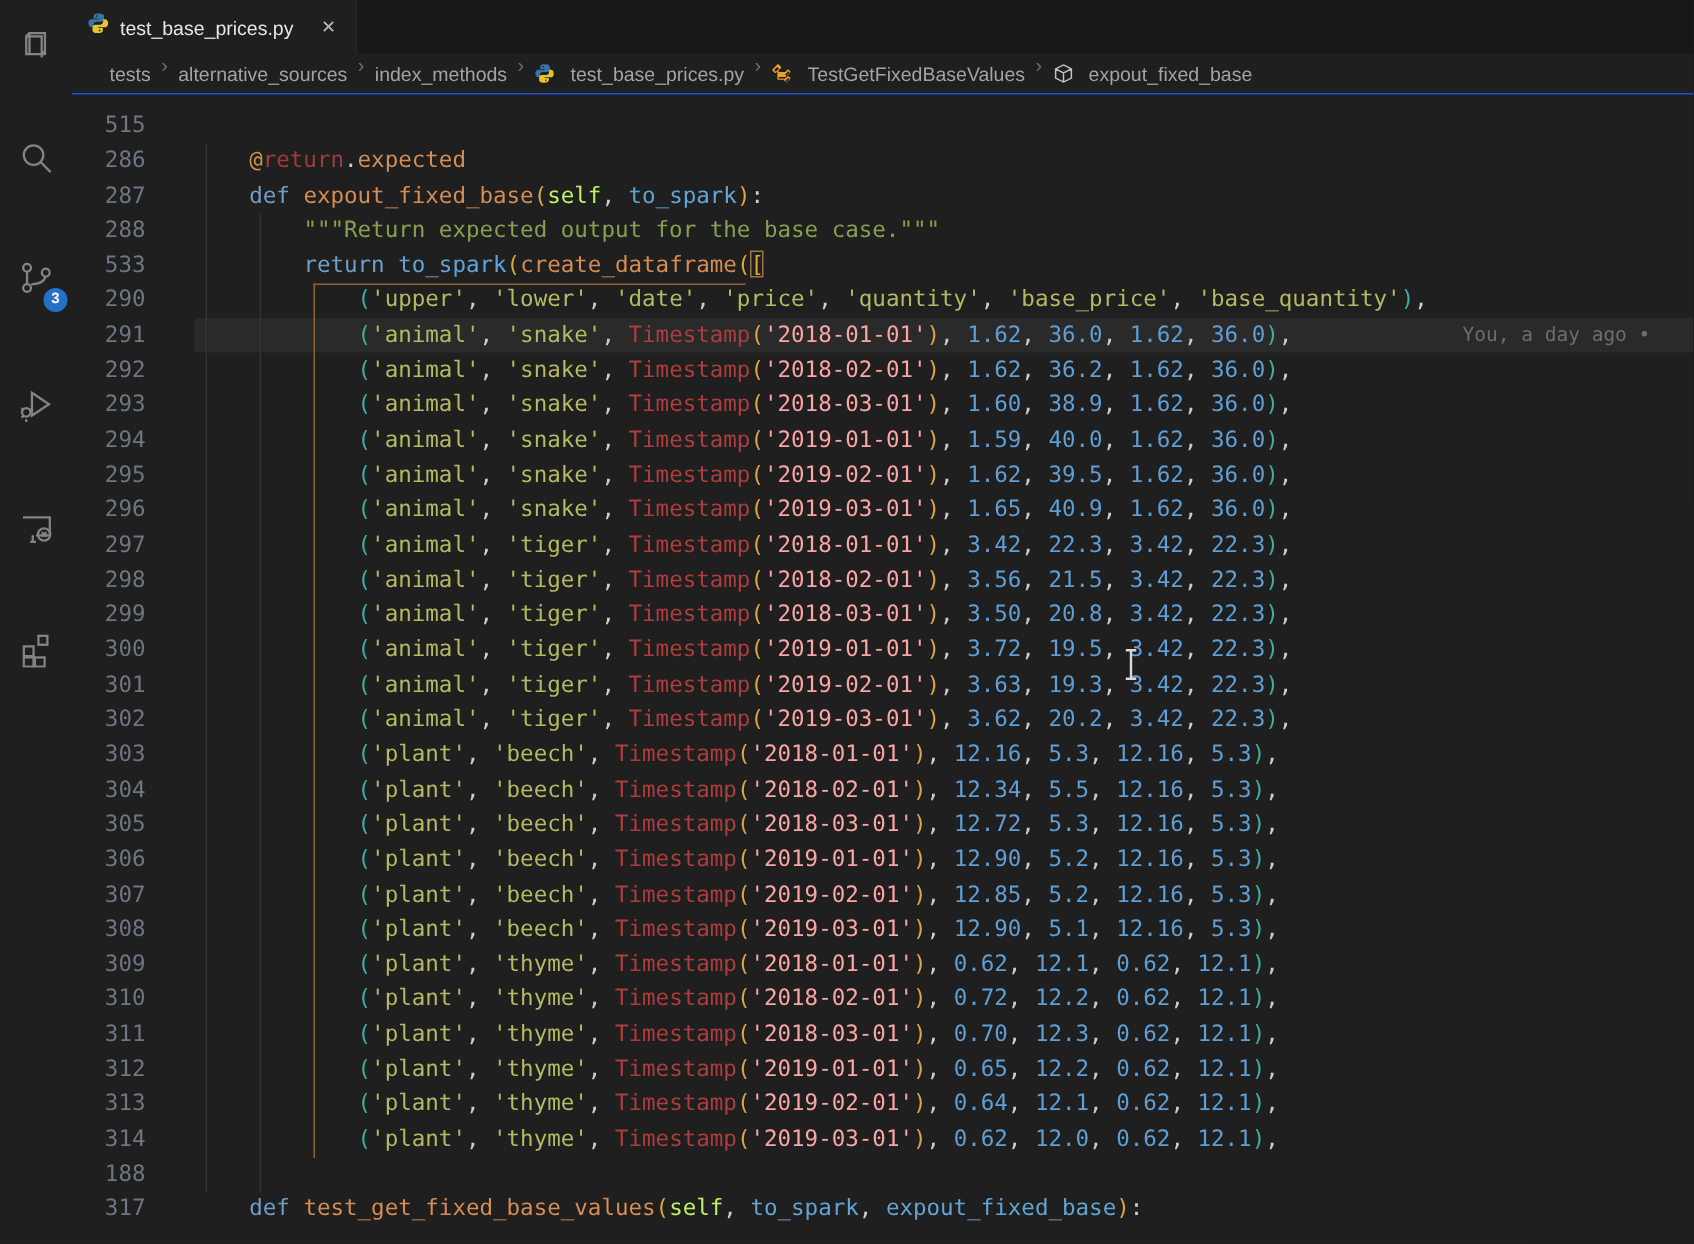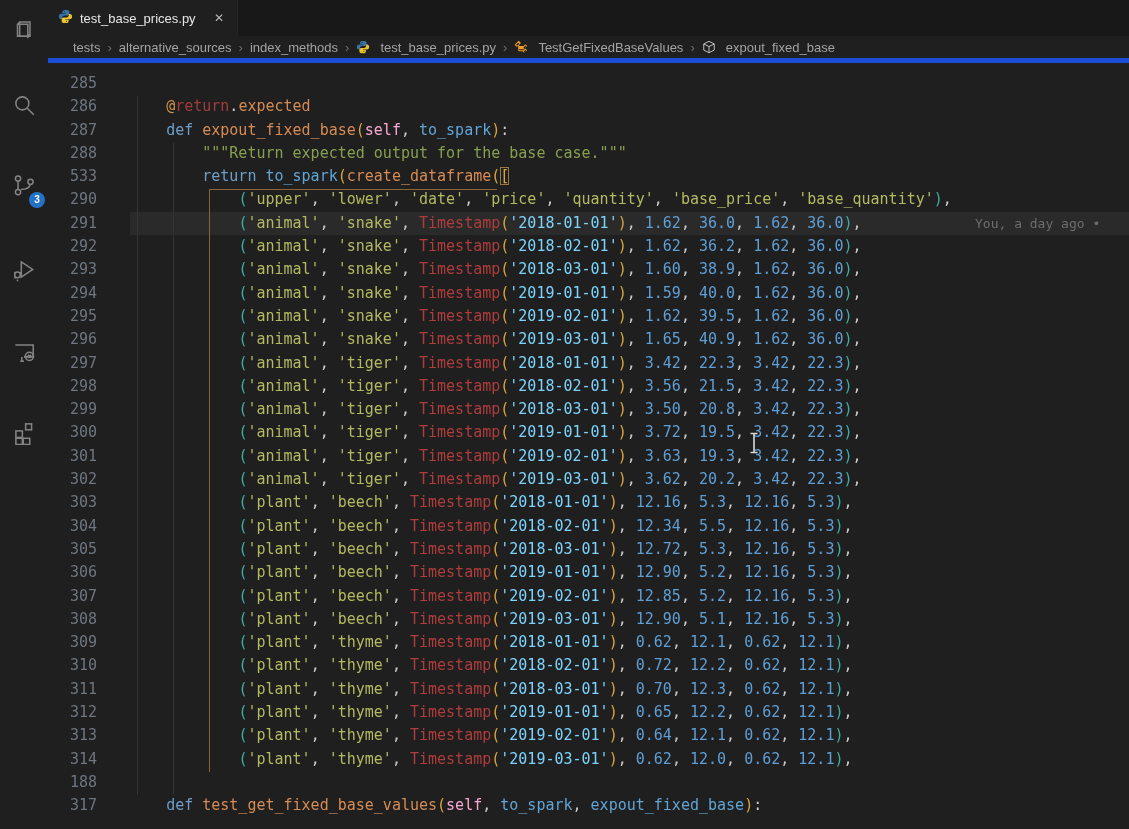--- a/index.html
+++ b/index.html
@@ -15,21 +15,21 @@
 
   
   #tabstrip{position:absolute;left:48px;top:0;width:1081px;height:36px;background:#181818;z-index:5;}
   #tab-active{position:absolute;left:0;top:0;height:36px;width:190px;background:#1f1f1f;
     display:flex;align-items:center;padding:0 10px;box-sizing:border-box;border-right:1px solid #252526;cursor:pointer;}
   #tab-active .tab-label{color:#e6e6e6;font-size:13px;margin-left:7px;white-space:nowrap;}
   #tab-close{margin-left:auto;color:#b8b8b8;font-size:12px;padding:1px 3px;cursor:pointer;}
 
   
   #breadcrumb{position:absolute;left:48px;top:36px;width:1081px;height:27px;background:#1f1f1f;
-    display:flex;align-items:center;padding-left:25px;box-sizing:border-box;z-index:5;border-bottom:5px solid #1d4ed8;}
+    display:flex;padding-left:25px;box-sizing:border-box;z-index:5;border-bottom:1px solid #1d4ed8;}
   .bc-item{display:flex;align-items:center;color:#a3a3a3;font-size:13px;cursor:pointer;white-space:nowrap;}
   .bc-item svg{margin-right:5px;}
   .bc-sep{color:#6f6f6f;font-size:13px;margin:0 7px;}
 
   
   #editor{position:absolute;left:48px;top:63px;width:1081px;height:766px;overflow:hidden;background:#1f1f1f;}
   #code-lines{position:relative;padding-top:9px;z-index:2;}
   .line{display:flex;height:23.3px;line-height:23.3px;font-family:"DejaVu Sans Mono",monospace;
     font-size:15px;white-space:pre;cursor:text;}
   .gutter{flex:none;width:82px;text-align:right;padding-right:33px;box-sizing:border-box;
@@ -37,25 +37,25 @@
   .code{flex:1;position:relative;}
   .line.current .code{background:#2a2a2a;}
   .blame{position:absolute;left:845px;top:0;color:#6d6d6d;font-size:13px;}
 
   
   .tk-pn{color:#cccccc}
   .tk-kw{color:#6e9fc9}
   .tk-fn{color:#d68c54}
   .tk-dec{color:#cf9247}
   .tk-mod{color:#a03c3c}
-  .tk-self{color:#f9a8d4}
+  .tk-self{color:#bef264}
   .tk-param{color:#61a5d6}
   .tk-doc{color:#87a050}
   .tk-str{color:#b3ba62}
-  .tk-date{color:#7dd3fc}
+  .tk-date{color:#fca5a5}
   .tk-ts{color:#ad3d3d}
   .tk-num{color:#5f9fd6}
   .tk-gold{color:#d9a53e}
   .tk-teal{color:#3fae9f}
   .box{outline:1px solid #9c7544;outline-offset:-1px;}
 
   
   .guide{position:absolute;width:1px;background:#333333;z-index:3;pointer-events:none;}
   .guide.orange{background:#8a6434;}
   #guide-h{position:absolute;height:1px;background:#8a6434;z-index:3;pointer-events:none;}
@@ -167,21 +167,21 @@
         <span>expout_fixed_base</span>
       </span>
     </div>
 
   <div id="editor">
     <div class="guide" style="left:89px;top:33px;height:699px"></div>
     <div class="guide" style="left:125px;top:80px;height:652px"></div>
     <div class="guide orange" style="left:161px;top:126px;height:583px"></div>
     <div id="guide-h" style="left:161px;top:126px;width:288px"></div>
     <div id="code-lines">
-        <div class="line"><div class="gutter">285</div><div class="code"></div></div>
+        <div class="line"><div class="gutter">515</div><div class="code"></div></div>
         <div class="line"><div class="gutter">286</div><div class="code"><span class="tk-pn">    </span><span class="tk-dec">@</span><span class="tk-mod">return</span><span class="tk-pn">.</span><span class="tk-fn">expected</span></div></div>
         <div class="line"><div class="gutter">287</div><div class="code"><span class="tk-pn">    </span><span class="tk-kw">def</span><span class="tk-pn"> </span><span class="tk-fn">expout_fixed_base</span><span class="tk-gold">(</span><span class="tk-self">self</span><span class="tk-pn">, </span><span class="tk-param">to_spark</span><span class="tk-gold">)</span><span class="tk-pn">:</span></div></div>
         <div class="line"><div class="gutter">288</div><div class="code"><span class="tk-pn">        </span><span class="tk-doc">"""Return expected output for the base case."""</span></div></div>
         <div class="line"><div class="gutter">533</div><div class="code"><span class="tk-pn">        </span><span class="tk-kw">return</span><span class="tk-pn"> </span><span class="tk-param">to_spark</span><span class="tk-gold">(</span><span class="tk-fn">create_dataframe</span><span class="tk-gold">(</span><span class="tk-gold box">[</span></div></div>
         <div class="line"><div class="gutter">290</div><div class="code"><span class="tk-pn">            </span><span class="tk-teal">(</span><span class="tk-str">'upper'</span><span class="tk-pn">, </span><span class="tk-str">'lower'</span><span class="tk-pn">, </span><span class="tk-str">'date'</span><span class="tk-pn">, </span><span class="tk-str">'price'</span><span class="tk-pn">, </span><span class="tk-str">'quantity'</span><span class="tk-pn">, </span><span class="tk-str">'base_price'</span><span class="tk-pn">, </span><span class="tk-str">'base_quantity'</span><span class="tk-teal">)</span><span class="tk-pn">,</span></div></div>
         <div class="line current"><div class="gutter">291</div><div class="code"><span class="tk-pn">            </span><span class="tk-teal">(</span><span class="tk-str">'animal'</span><span class="tk-pn">, </span><span class="tk-str">'snake'</span><span class="tk-pn">, </span><span class="tk-ts">Timestamp</span><span class="tk-gold">(</span><span class="tk-date">'2018-01-01'</span><span class="tk-gold">)</span><span class="tk-pn">, </span><span class="tk-num">1.62</span><span class="tk-pn">, </span><span class="tk-num">36.0</span><span class="tk-pn">, </span><span class="tk-num">1.62</span><span class="tk-pn">, </span><span class="tk-num">36.0</span><span class="tk-teal">)</span><span class="tk-pn">,</span><span class="blame">You, a day ago •</span></div></div>
         <div class="line"><div class="gutter">292</div><div class="code"><span class="tk-pn">            </span><span class="tk-teal">(</span><span class="tk-str">'animal'</span><span class="tk-pn">, </span><span class="tk-str">'snake'</span><span class="tk-pn">, </span><span class="tk-ts">Timestamp</span><span class="tk-gold">(</span><span class="tk-date">'2018-02-01'</span><span class="tk-gold">)</span><span class="tk-pn">, </span><span class="tk-num">1.62</span><span class="tk-pn">, </span><span class="tk-num">36.2</span><span class="tk-pn">, </span><span class="tk-num">1.62</span><span class="tk-pn">, </span><span class="tk-num">36.0</span><span class="tk-teal">)</span><span class="tk-pn">,</span></div></div>
         <div class="line"><div class="gutter">293</div><div class="code"><span class="tk-pn">            </span><span class="tk-teal">(</span><span class="tk-str">'animal'</span><span class="tk-pn">, </span><span class="tk-str">'snake'</span><span class="tk-pn">, </span><span class="tk-ts">Timestamp</span><span class="tk-gold">(</span><span class="tk-date">'2018-03-01'</span><span class="tk-gold">)</span><span class="tk-pn">, </span><span class="tk-num">1.60</span><span class="tk-pn">, </span><span class="tk-num">38.9</span><span class="tk-pn">, </span><span class="tk-num">1.62</span><span class="tk-pn">, </span><span class="tk-num">36.0</span><span class="tk-teal">)</span><span class="tk-pn">,</span></div></div>
         <div class="line"><div class="gutter">294</div><div class="code"><span class="tk-pn">            </span><span class="tk-teal">(</span><span class="tk-str">'animal'</span><span class="tk-pn">, </span><span class="tk-str">'snake'</span><span class="tk-pn">, </span><span class="tk-ts">Timestamp</span><span class="tk-gold">(</span><span class="tk-date">'2019-01-01'</span><span class="tk-gold">)</span><span class="tk-pn">, </span><span class="tk-num">1.59</span><span class="tk-pn">, </span><span class="tk-num">40.0</span><span class="tk-pn">, </span><span class="tk-num">1.62</span><span class="tk-pn">, </span><span class="tk-num">36.0</span><span class="tk-teal">)</span><span class="tk-pn">,</span></div></div>
         <div class="line"><div class="gutter">295</div><div class="code"><span class="tk-pn">            </span><span class="tk-teal">(</span><span class="tk-str">'animal'</span><span class="tk-pn">, </span><span class="tk-str">'snake'</span><span class="tk-pn">, </span><span class="tk-ts">Timestamp</span><span class="tk-gold">(</span><span class="tk-date">'2019-02-01'</span><span class="tk-gold">)</span><span class="tk-pn">, </span><span class="tk-num">1.62</span><span class="tk-pn">, </span><span class="tk-num">39.5</span><span class="tk-pn">, </span><span class="tk-num">1.62</span><span class="tk-pn">, </span><span class="tk-num">36.0</span><span class="tk-teal">)</span><span class="tk-pn">,</span></div></div>

